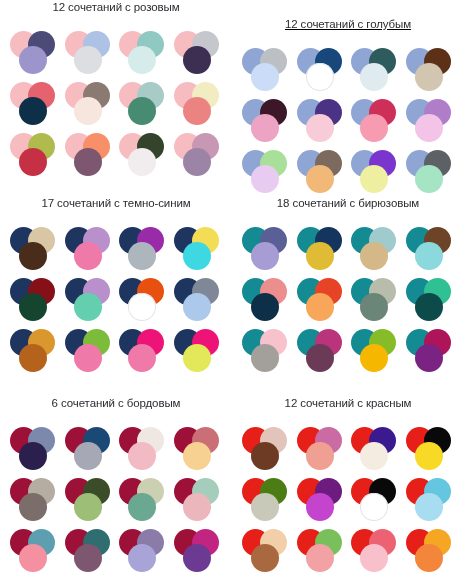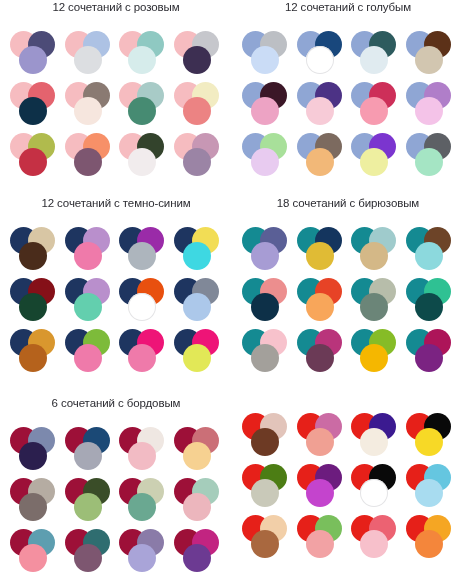--- a/index.html
+++ b/index.html
@@ -58,21 +58,21 @@
     left: 20px; top: 1px;
     z-index: 2;
   }
   .swatch .c3 {           
     width: 28px; height: 28px;
     left: 11px; top: 16px;
     z-index: 3;
   }
   
   #panel-pink   { left: 0px;   top: 0px; }
-  #panel-blue   { left: 232px; top: 0px; }
+  #panel-blue   { left: 232px; top: 17px; text-decoration: underline; }
   #panel-navy   { left: 0px;   top: 196px; }
   #panel-teal   { left: 232px; top: 196px; }
   #panel-bordo  { left: 0px;   top: 396px; }
   #panel-red    { left: 232px; top: 396px; }
   .rows { margin-top: 16px; }
   .rows .grid { margin-bottom: 1px; }
 </style>
 </head>
 <body>
 
@@ -216,21 +216,21 @@
         <div class="swatch">
             <span class="c c1" style="background: rgb(143, 166, 212);"></span>
             <span class="c c2" style="background: rgb(93, 96, 101);"></span>
             <span class="c c3" style="background: rgb(165, 229, 196);"></span>
           </div>
       </div>
     </div>
   </div>
 
   <div class="panel" id="panel-navy">
-    <div class="panel-title">12 сочетаний с темно-синим</div>
+    <div class="panel-title">17 сочетаний с темно-синим</div>
     <div class="rows">
       <div class="grid">
         <div class="swatch">
             <span class="c c1" style="background: rgb(30, 53, 96);"></span>
             <span class="c c2" style="background: rgb(216, 198, 164);"></span>
             <span class="c c3" style="background: rgb(74, 44, 27);"></span>
           </div>
         <div class="swatch">
             <span class="c c1" style="background: rgb(30, 53, 96);"></span>
             <span class="c c2" style="background: rgb(185, 143, 204);"></span>
@@ -432,20 +432,21 @@
         <div class="swatch">
             <span class="c c1" style="background: rgb(157, 16, 56);"></span>
             <span class="c c2" style="background: rgb(194, 36, 129);"></span>
             <span class="c c3" style="background: rgb(108, 58, 146);"></span>
           </div>
       </div>
     </div>
   </div>
 
   <div class="panel" id="panel-red">
+    <div class="panel-title">12 сочетаний с красным</div>
     <div class="rows">
       <div class="grid">
         <div class="swatch">
             <span class="c c1" style="background: rgb(230, 32, 25);"></span>
             <span class="c c2" style="background: rgb(226, 196, 186);"></span>
             <span class="c c3" style="background: rgb(109, 58, 36);"></span>
           </div>
         <div class="swatch">
             <span class="c c1" style="background: rgb(230, 32, 25);"></span>
             <span class="c c2" style="background: rgb(203, 107, 164);"></span>

